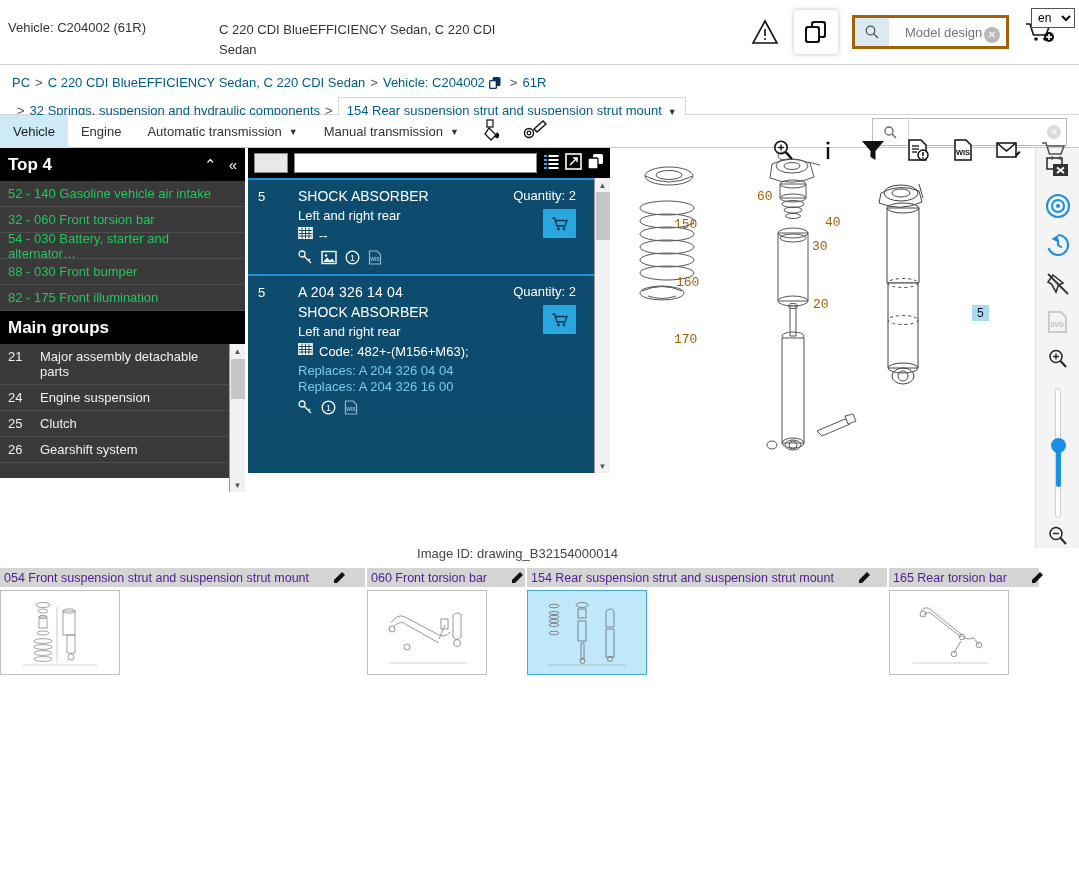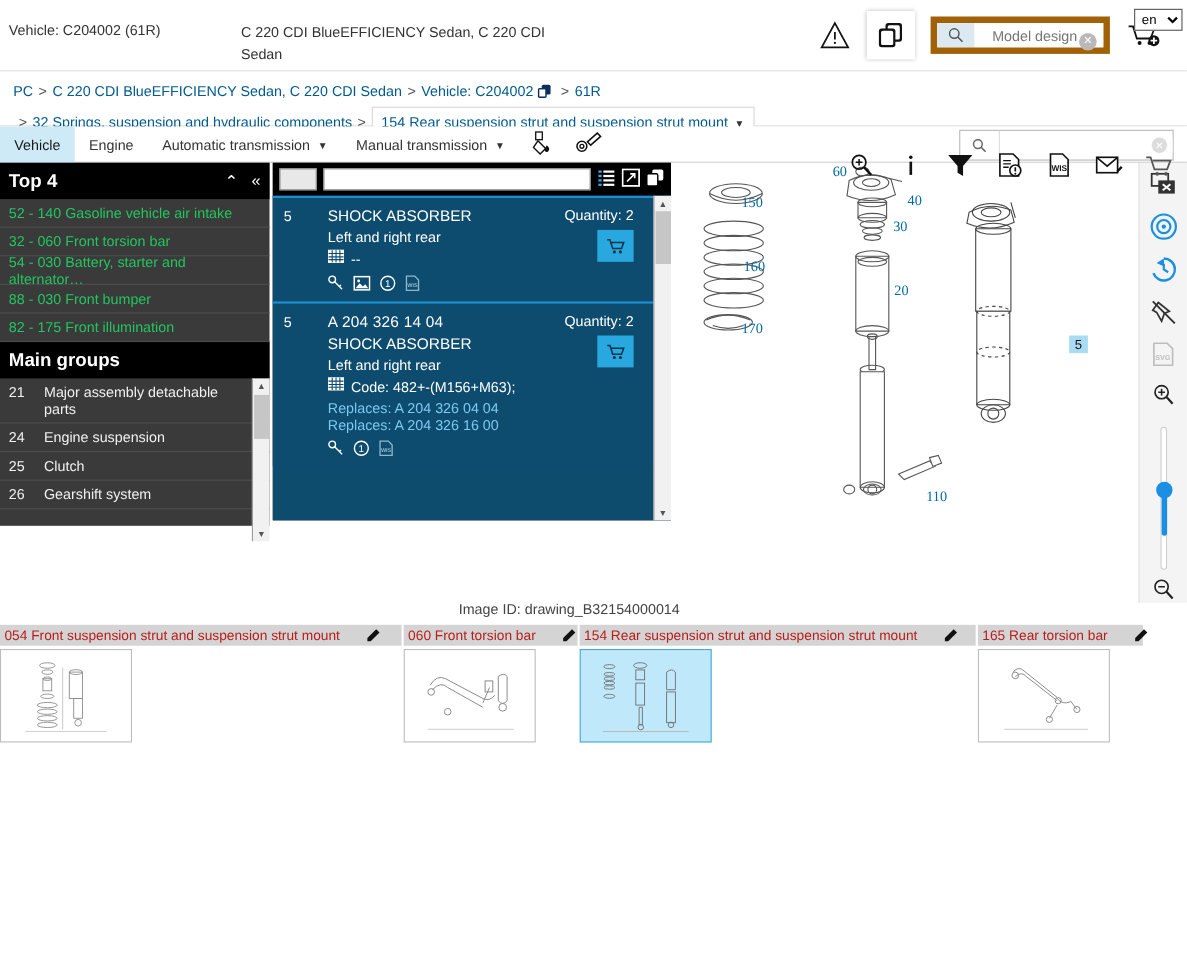--- a/index.html
+++ b/index.html
@@ -11,21 +11,21 @@
     overflow:hidden; position:relative;
   }
 
   
   .topbar { position:relative; height:65px; border-bottom:1px solid #d6d6d6; background:#fff; }
   .veh-id { position:absolute; left:8px; top:20px; font-size:13px; color:#333; }
   .veh-desc { position:absolute; left:219px; top:20px; width:300px; font-size:13px; color:#333; line-height:20px; }
   .top-icons { position:absolute; right:22px; top:10px; display:flex; align-items:center; gap:14px; }
   .ico-warn { width:30px; height:30px; display:flex; align-items:center; justify-content:center; cursor:pointer; }
   .ico-copy { width:44px; height:44px; background:#fff; box-shadow:0 0 4px rgba(0,0,0,.28); display:flex; align-items:center; justify-content:center; cursor:pointer; }
-  .modelsearch { display:flex; height:34px; border:6px solid #a16207; }
+  .modelsearch { display:flex; height:34px; border:3px solid #a16207; }
   .ms-btn { width:34px; background:#dce9f0; display:flex; align-items:center; justify-content:center; cursor:pointer; }
   .ms-inp { width:117px; background:#fff; display:flex; align-items:center; padding-left:14px; position:relative; }
   .ms-inp input { border:0; outline:0; width:100%; font-size:13px; color:#777; font-family:inherit; background:transparent; }
   .ms-clear { position:absolute; right:6px; top:9px; width:16px; height:16px; border-radius:50%; background:#b9b9b9;
               color:#fff; font-size:10px; line-height:16px; text-align:center; cursor:pointer; }
   .ico-cart-add { width:34px; height:30px; display:flex; align-items:center; justify-content:center; cursor:pointer; }
   .lang-sel { position:absolute; right:4px; top:8px; width:44px; height:20px; font-size:12px;
               font-family:inherit; border:1px solid #555; background:#fff; padding:0 2px; }
 
   
@@ -96,40 +96,40 @@
   .p-icons span { cursor:pointer; }
   .p-qty { position:absolute; right:34px; top:8px; text-align:right; }
   .p-qty .q { font-size:13px; color:#fff; white-space:nowrap; }
   .cartbtn { margin-top:6px; width:33px; height:29px; background:#29a8e0; display:inline-flex;
              align-items:center; justify-content:center; cursor:pointer; }
   .parts-scroll { position:absolute; right:0; top:30px; width:16px; bottom:0; background:#f1f1f1; border-left:1px solid #999; }
   .ps-thumb { position:absolute; top:14px; left:1px; width:14px; height:48px; background:#c6c6c6; cursor:pointer; }
 
   
   .canvas { position:absolute; left:612px; top:0; right:44px; height:330px; background:#fff; overflow:hidden; }
-  .callout { position:absolute; font-size:13px; color:#0369a1; font-family:Liberation Serif, serif; }
+  .callout { position:absolute; font-size:13px; color:#a16207; font-family:Liberation Mono, monospace;margin-top:41px; }
   .hl-num { position:absolute; background:#a9dcf2; color:#111; font-size:12px; padding:1px 5px; cursor:pointer; }
 
   
   .rtools { position:absolute; right:0; top:0; width:44px; height:400px; background:#f4f4f4;
             border-left:1px solid #e0e0e0; display:flex; flex-direction:column; align-items:center; padding-top:8px; gap:13px; }
   .rtools .rb { cursor:pointer; display:flex; align-items:center; justify-content:center; width:30px; height:26px; }
   .slider { position:relative; width:12px; height:130px; margin-top:4px; }
   .slider .track { position:absolute; left:3px; top:0; width:6px; height:130px; background:#fff; border:1px solid #cfcfcf; border-radius:4px; }
   .slider .fill { position:absolute; left:4px; bottom:4px; width:5px; height:42px; background:#1a8fe3; border-radius:3px; }
   .slider .knob { position:absolute; left:-1px; bottom:38px; width:15px; height:15px; border-radius:50%; background:#1a8fe3; cursor:pointer; }
 
   
   .imgid { position:absolute; left:0; top:546px; width:1035px; text-align:center; font-size:13px; color:#444; }
 
   
   .strip { position:absolute; left:0; top:568px; width:1079px; display:flex; align-items:flex-start; }
   .thumb { margin-right:2px; }
   .th-head { background:#d4d4d4; height:19px; display:flex; align-items:center; padding:0 4px;
-             font-size:12.5px; color:#b91c1c; white-space:nowrap; gap:24px; }
+             font-size:12.5px; color:#4c1d95; white-space:nowrap; gap:24px; }
   .th-head .edit { cursor:pointer; display:flex; align-items:center; }
   .th-body { width:120px; height:85px; border:1px solid #bdbdbd; background:#fff; margin-top:3px;
              display:flex; align-items:center; justify-content:center; cursor:pointer; }
   .th-body.sel { background:#bfe8fa; border:1px solid #4aa8d8; }
   .th-body svg { display:block; }
 </style>
 </head>
 <body>
 
 <div class="topbar">

